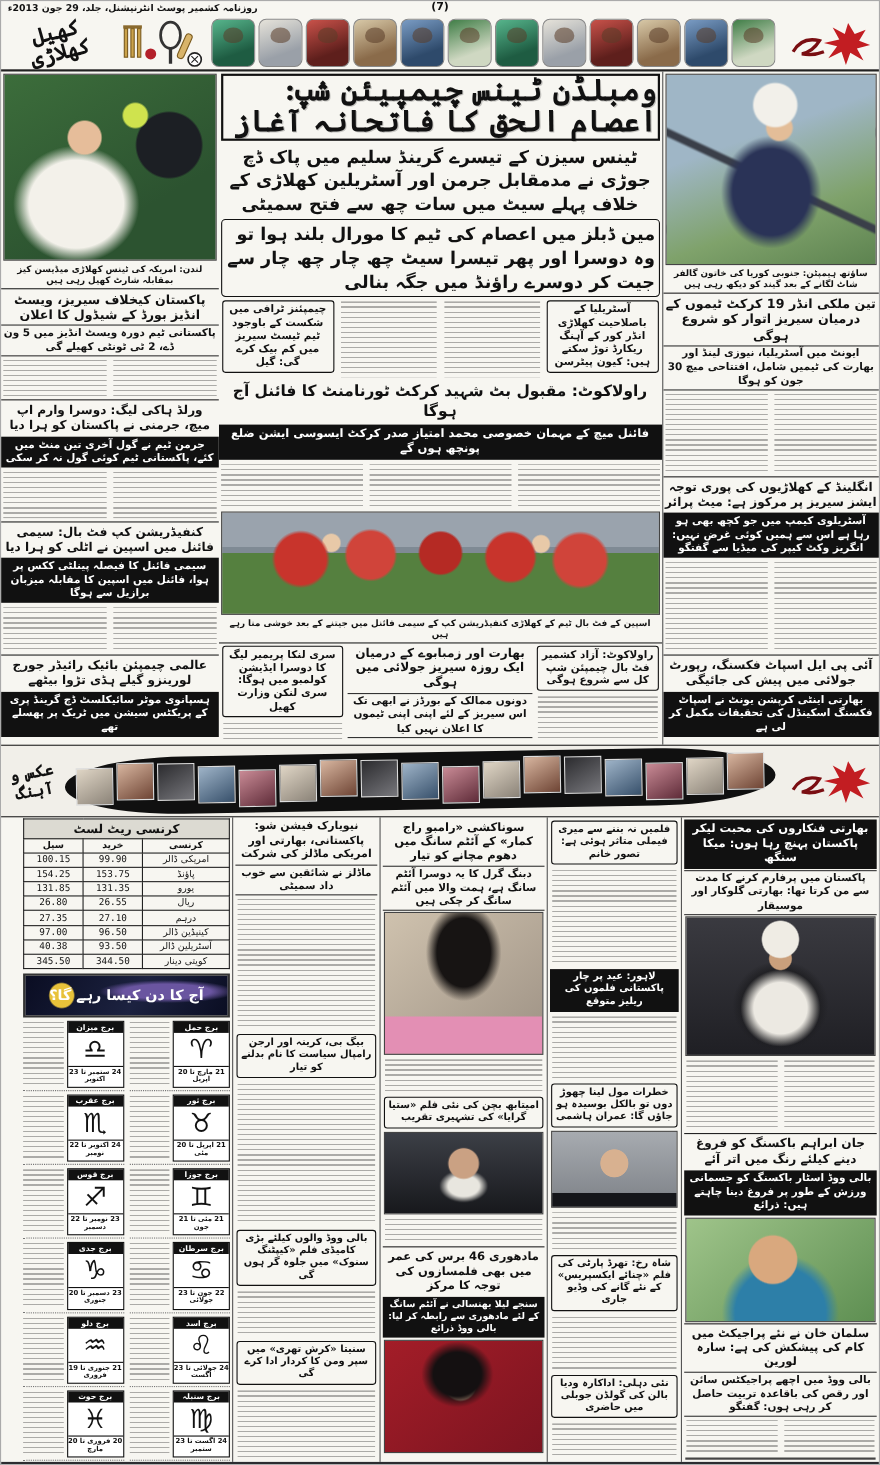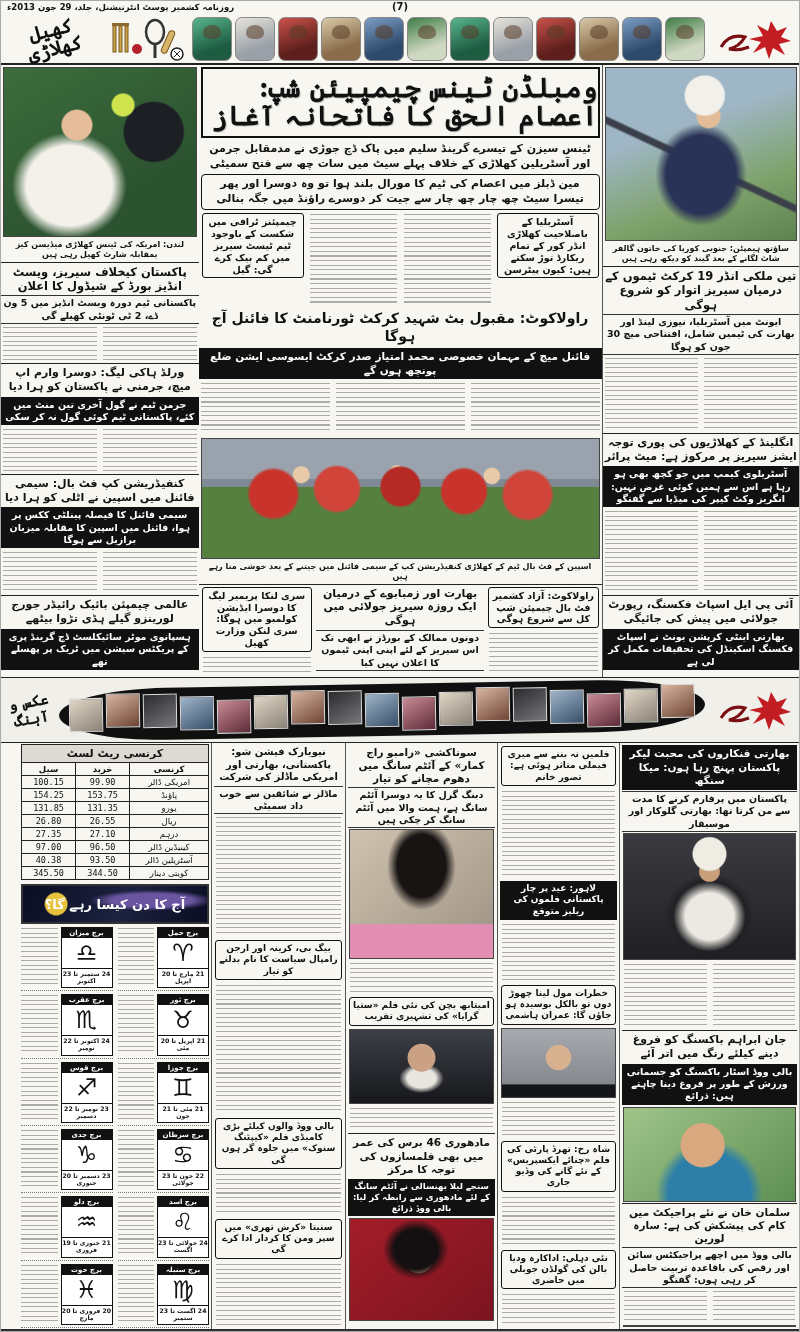--- a/index.html
+++ b/index.html
@@ -51,22 +51,22 @@
   .scol { height:100%; display:flex; flex-direction:column; overflow:hidden; }
   .scol + .scol { border-left:none; }
   .s-right { width:198px; border-left:1.5px solid #555; }
   .s-center { width:404px; border-left:1.5px solid #555; }
   .s-left  { width:198px; }
 
   .mainhead { height:92px; margin:2px; border:2px solid #111; display:flex; align-items:center;
               justify-content:center; font-size:27px; font-weight:bold; text-align:right;
               font-family:"DejaVu Serif", serif; line-height:1.05;
               text-shadow:1px 1px 0 #00000033; }
-  .lead { font-weight:bold; text-align:center; font-size:11px; padding:2px 3px; line-height:1.35; }
-  .lead.boxed { border:1.5px solid #111; border-radius:4px; margin:1px 2px; }
+  .lead { font-weight:bold; text-align:center; font-size:16px; padding:2px 3px; line-height:1.35; }
+  .lead.boxed { border:1.5px solid #111; border-radius:4px; margin:1px 2px;text-align:right; }
 
   .tri { display:flex; height:128px; gap:3px; padding:0 2px; }
   .tri .sidebx { width:104px; font-size:9.5px; display:flex; align-items:flex-start; }
   .tri .mid { flex:1; }
 
   .soccer { height:158px; margin:2px;
     background:
       radial-gradient(circle at 18% 46%, #c8342c 0 7%, transparent 8%),
       radial-gradient(circle at 34% 42%, #d0443a 0 8%, transparent 9%),
       radial-gradient(circle at 50% 40%, #b52a24 0 9%, transparent 10%),
@@ -258,21 +258,21 @@
           <i></i>
         </div>
     </div>
 
     <div class="scol s-center">
       <div class="mainhead">ومبلڈن ٹینس چیمپیئن شپ: اعصام الحق کا فاتحانہ آغاز</div>
       <div class="lead">ٹینس سیزن کے تیسرے گرینڈ سلیم میں پاک ڈچ جوڑی نے مدمقابل جرمن اور آسٹریلین کھلاڑی کے خلاف پہلے سیٹ میں سات چھ سے فتح سمیٹی</div>
       <div class="lead boxed">مین ڈبلز میں اعصام کی ٹیم کا مورال بلند ہوا تو وہ دوسرا اور پھر تیسرا سیٹ چھ چار چھ چار سے جیت کر دوسرے راؤنڈ میں جگہ بنالی</div>
       <div class="tri">
         <div class="sidebx">
-            <div class="h bx" style="font-size:9.5px">آسٹریلیا کے باصلاحیت کھلاڑی انڈر کور کے تمام ریکارڈ توڑ سکتے ہیں: کیون پیٹرسن</div>
+            <div class="h bx" style="font-size:9.5px">آسٹریلیا کے باصلاحیت کھلاڑی انڈر کور کے آہنگ ریکارڈ توڑ سکتے ہیں: کیون پیٹرسن</div>
           </div>
         <div class="mid fill"></div>
         <div class="mid fill"></div>
         <div class="sidebx">
             <div class="h bx" style="font-size:9.5px">چیمپئنز ٹرافی میں شکست کے باوجود ٹیم ٹیسٹ سیریز میں کم بیک کرے گی: گیل</div>
           </div>
       </div>
       <div class="h" style="font-size:14px">راولاکوٹ: مقبول بٹ شہید کرکٹ ٹورنامنٹ کا فائنل آج ہوگا</div>
       <div class="bar" style="font-size:10.5px">فائنل میچ کے مہمان خصوصی محمد امتیاز صدر کرکٹ ایسوسی ایشن ضلع پونچھ ہوں گے</div>
       <div class="fill2" style="height:66px">

